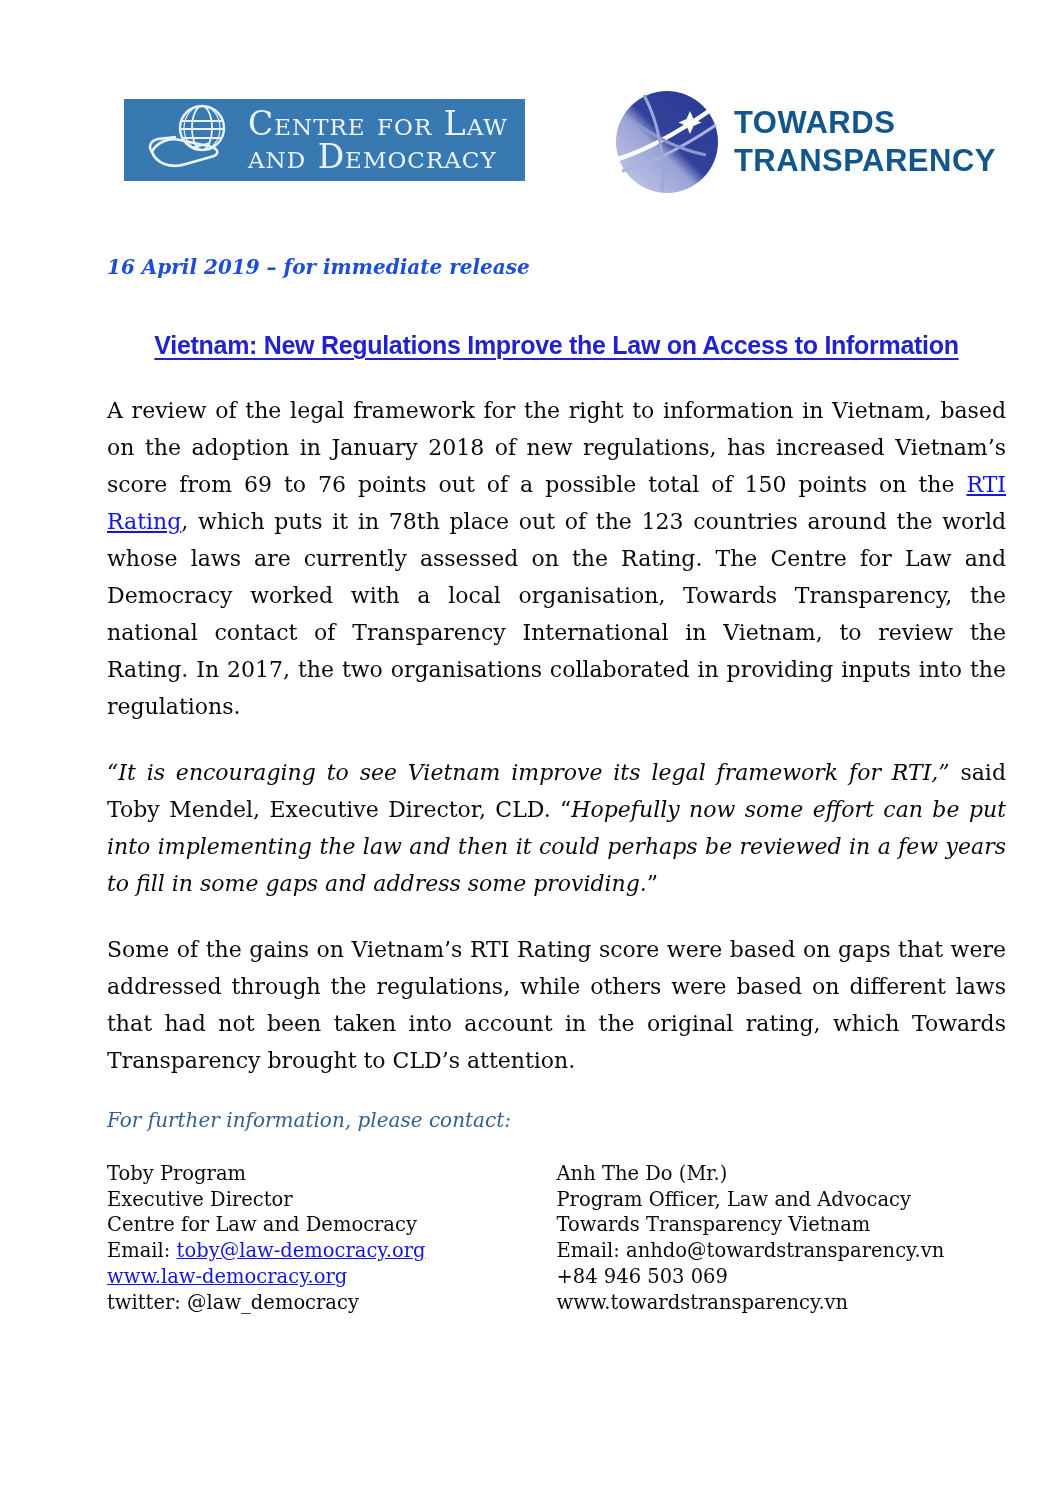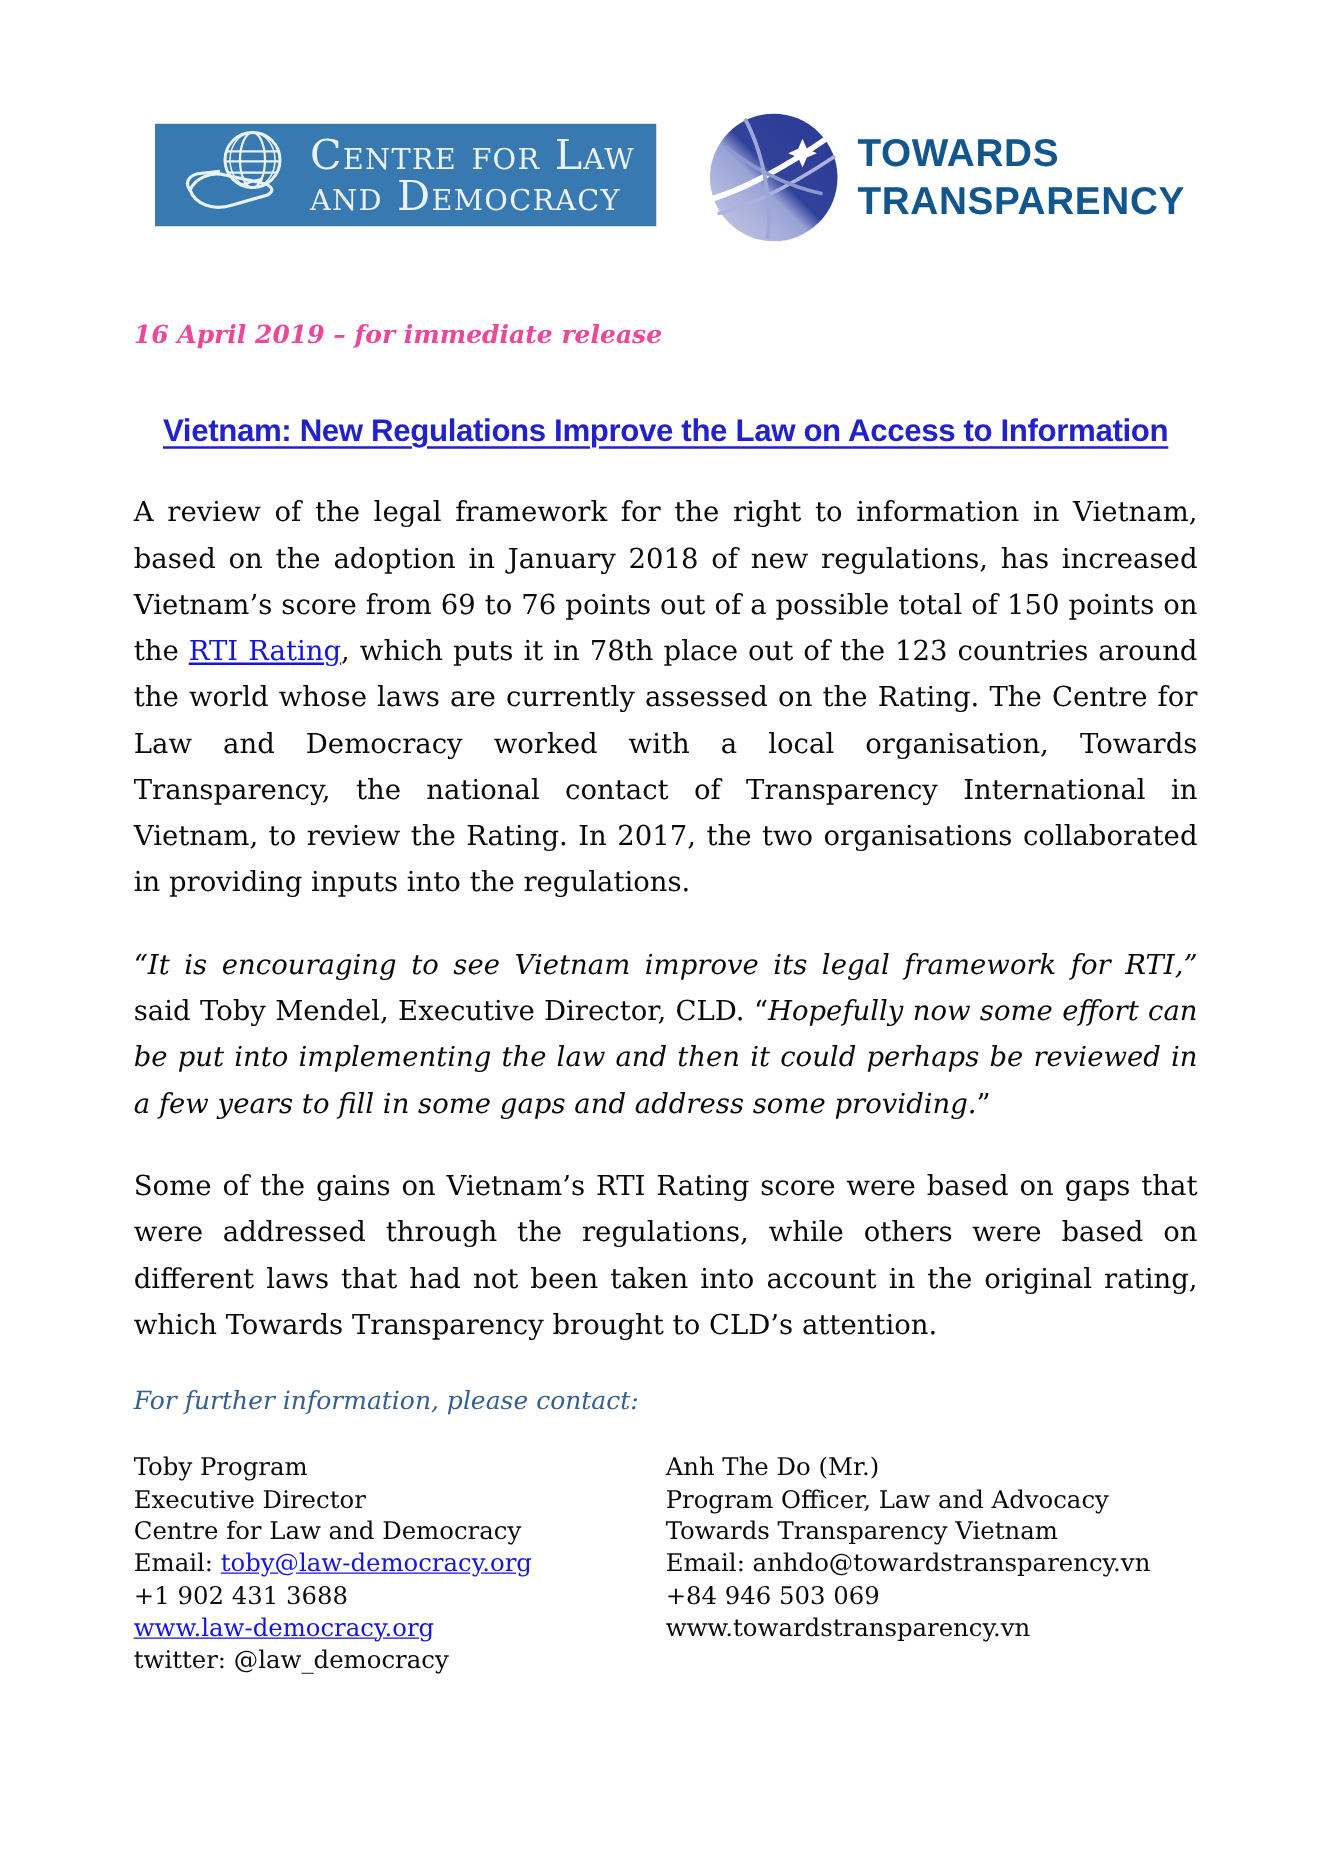--- a/index.html
+++ b/index.html
@@ -7,21 +7,21 @@
   .page {
     position: relative;
     width: 1058px;
     height: 1497px;
     background: #ffffff;
     font-family: "DejaVu Serif", serif;
     color: #0a0a0a;
     overflow: hidden;
   }
   .content {
-    padding: 99px 100px 0 107px;
+    padding: 99px 52px 0 107px;
   }
 
   
   .header-row {
     display: flex;
     justify-content: space-between;
     align-items: flex-start;
     margin-left: 17px;
     margin-right: 10px;
   }
@@ -59,21 +59,21 @@
     letter-spacing: 0.5px;
     white-space: nowrap;
   }
 
   
   .date-line {
     margin-top: 58px;
     font-size: 20px;
     font-weight: bold;
     font-style: italic;
-    color: #ec4899;
+    color: #1d4ed8;
   }
 
   
   .doc-title {
     margin-top: 52px;
     text-align: center;
     font-family: "Liberation Sans", sans-serif;
     font-weight: bold;
     font-size: 25px;
     letter-spacing: -0.3px;
@@ -182,21 +182,20 @@
 
     <div class="contact-heading">For further information, please contact:</div>
 
     <div class="contact-cols">
 
       <div class="contact-col">
         <div>Toby Program</div>
         <div>Executive Director</div>
         <div>Centre for Law and Democracy</div>
         <div><span>Email: </span><a class="doc-link">toby@law-democracy.org</a></div>
-        <div>+1 902 431 3688</div>
         <div><a class="doc-link">www.law-democracy.org</a></div>
         <div>twitter: @law_democracy</div>
       </div>
 
       <div class="contact-col">
         <div>Anh The Do (Mr.)</div>
         <div>Program Officer, Law and Advocacy</div>
         <div>Towards Transparency Vietnam</div>
         <div>Email: anhdo@towardstransparency.vn</div>
         <div>+84 946 503 069</div>

